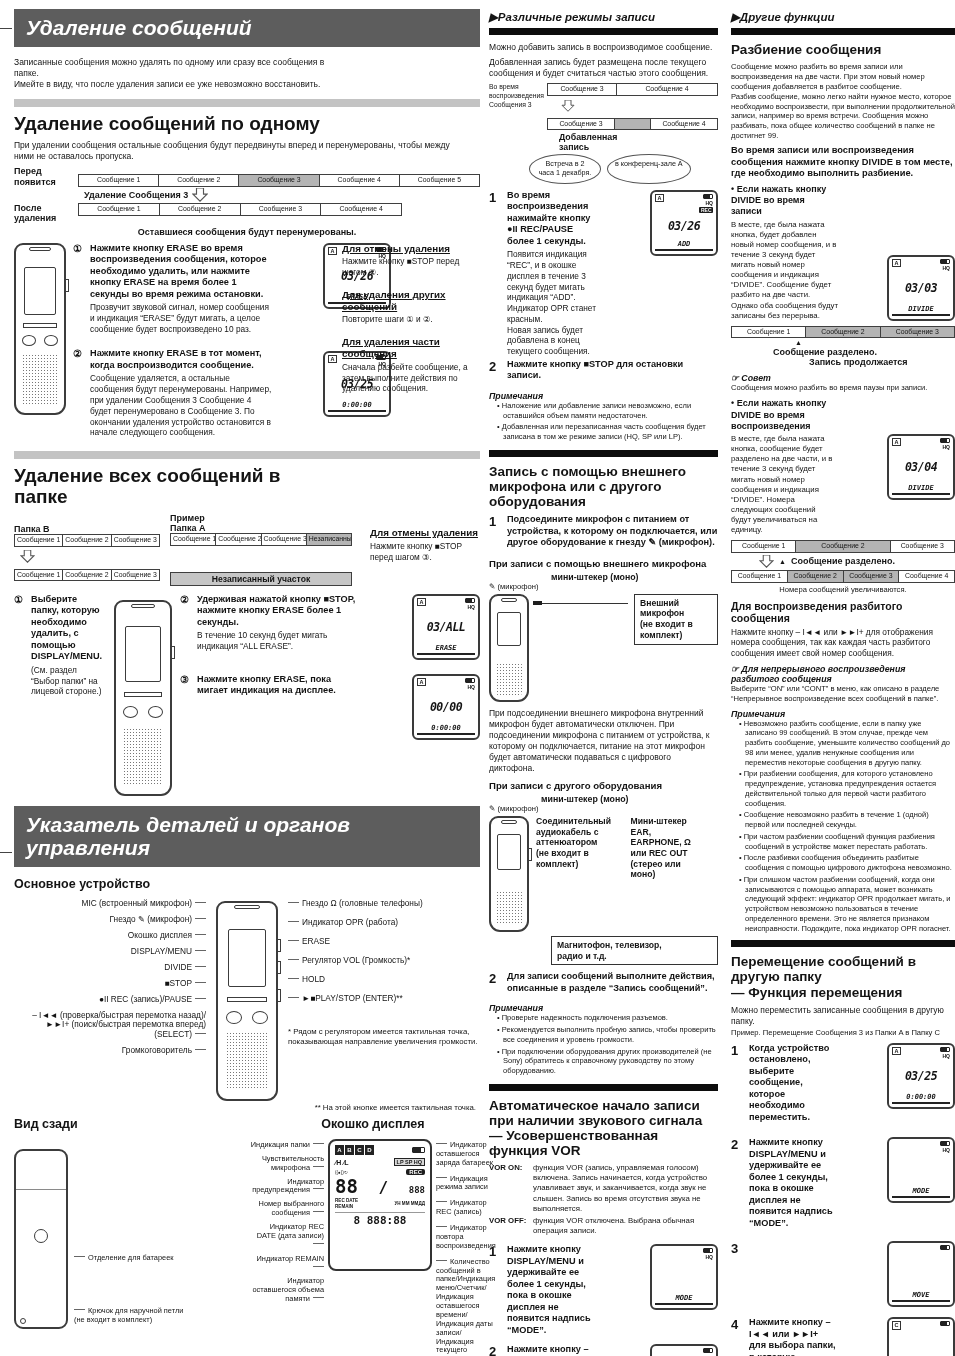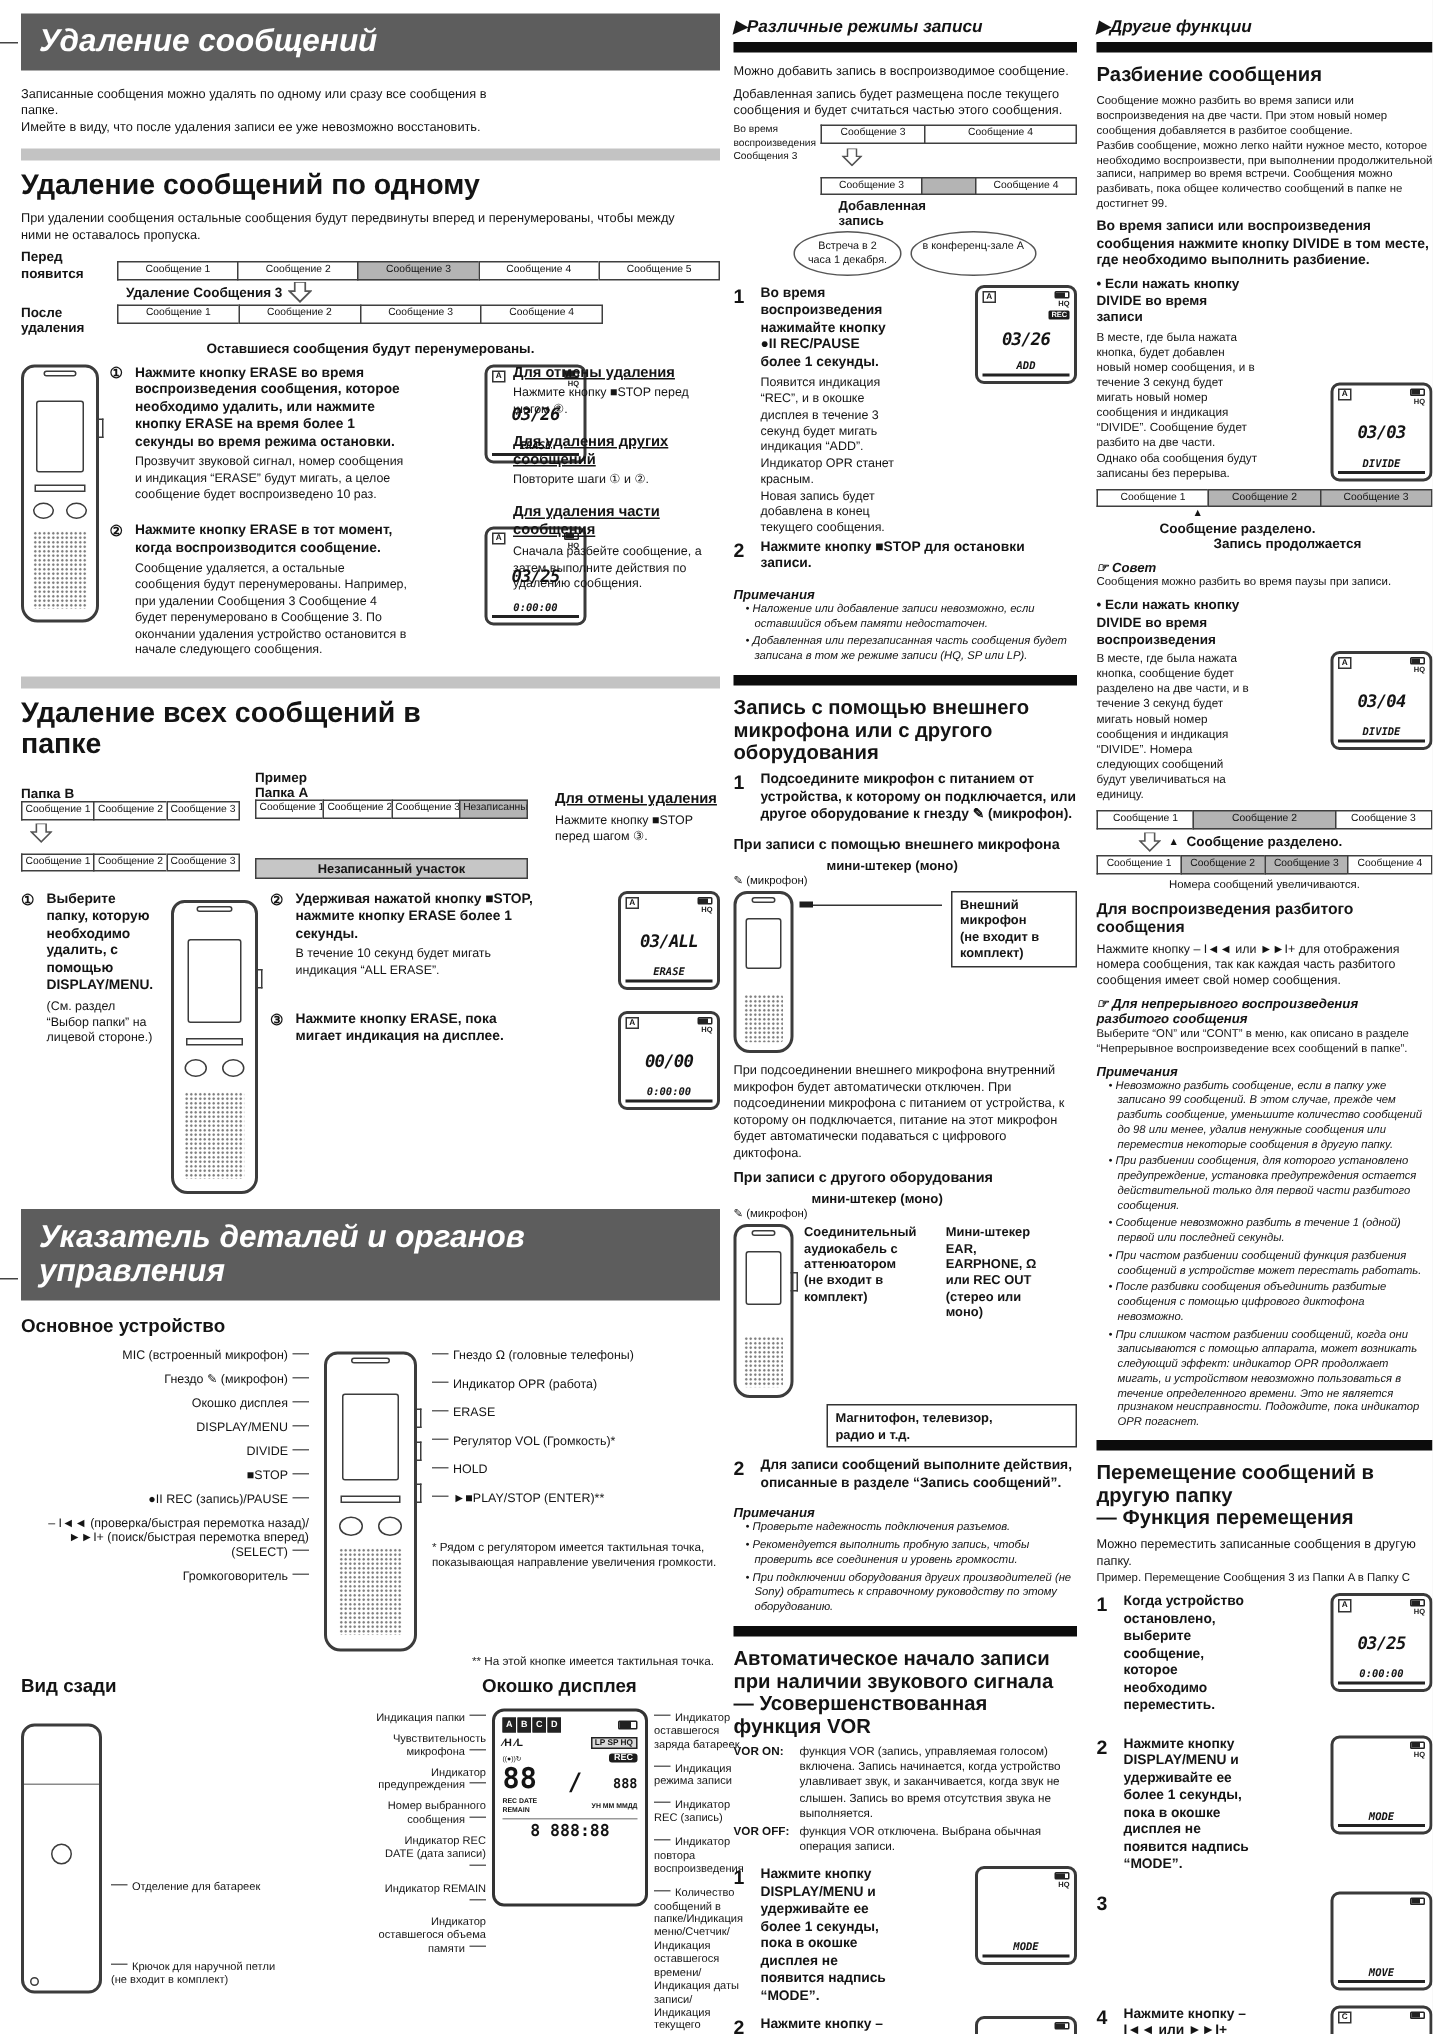--- a/index.html
+++ b/index.html
@@ -81,21 +81,21 @@
   .badge-dark { background:#1d1d1d; color:#fff; border-radius:2px; font-size:6px; font-weight:bold; padding:0 3px; }
   .seg { font-family:"DejaVu Sans Mono",monospace; font-weight:bold; }
   .tiny { font-size:4.6px; font-weight:bold; line-height:1.2; }
 
   .bbox { border:1.5px solid #333; padding:3px 5px; font-weight:bold; font-size:8.6px; line-height:1.25; white-space:pre-line; }
   .bubble { border:1.2px solid #555; border-radius:50%; padding:5px 7px; font-size:7.2px; line-height:1.2; text-align:center; }
   .cable { flex:1; border-top:1.5px solid #333; margin-top:9px; position:relative; }
   .plugchip { position:absolute; left:-2px; top:-3px; width:9px; height:4px; background:#1d1d1d; }
   .dlabel { font-weight:bold; font-size:9px; line-height:1.15; width:64px; flex:none; }
   .note-list { margin:0; padding-left:8px; list-style:none; }
-  .note-list li { font-size:7.5px; line-height:1.3; margin-bottom:2px; text-indent:-6px; padding-left:6px;font-style:italic; }
+  .note-list li { font-size:7.5px; line-height:1.3; margin-bottom:2px; text-indent:-6px; padding-left:6px; }
   .note-list li::before { content:"• "; }
   .vor-def { display:flex; font-size:7.8px; line-height:1.3; margin-bottom:2px; }
   .vor-def .vl { width:44px; flex:none; font-weight:bold; font-size:7.8px; }
   .markline { font-size:7px; line-height:1; margin:1px 0; }
   .cap-b { font-weight:bold; font-size:9px; }
 </style>
 </head>
 <body>
 
 <div class="page">

